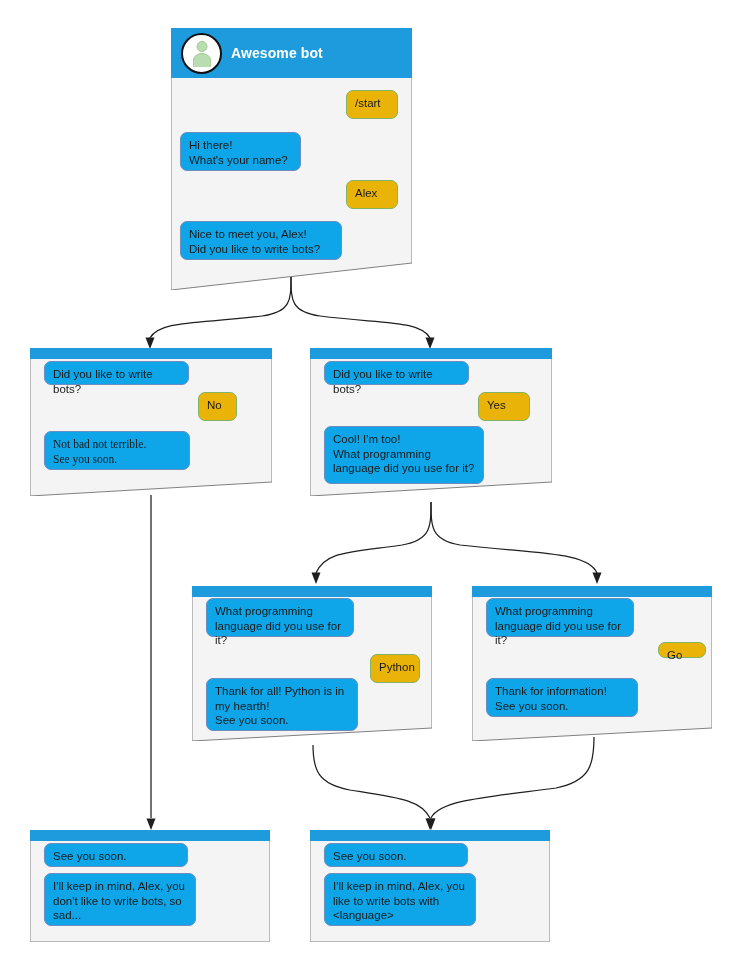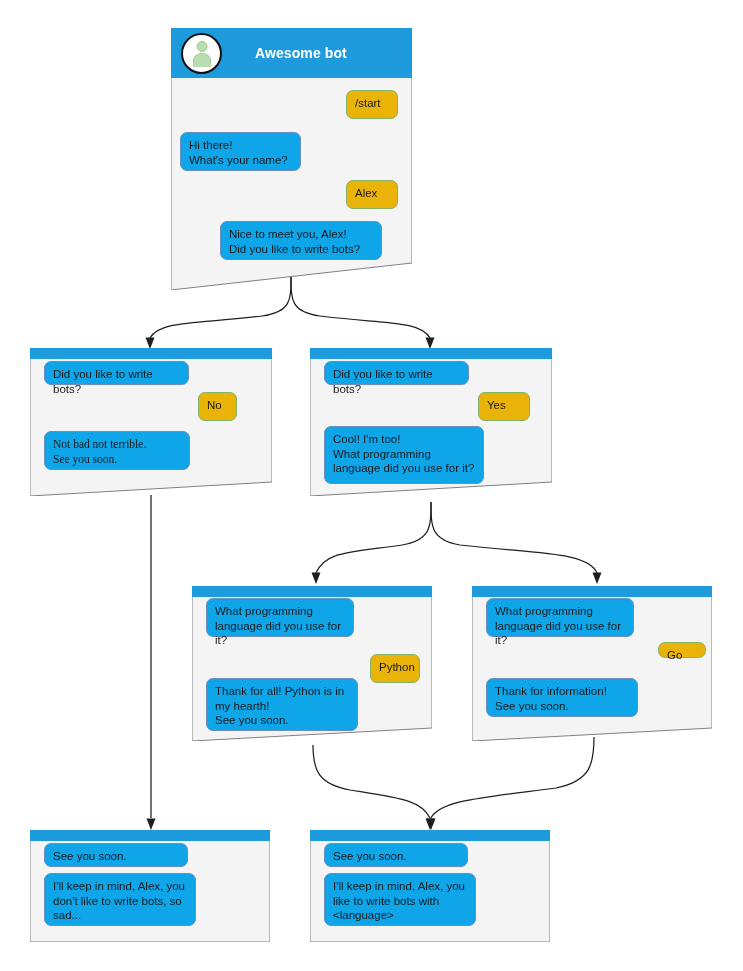--- a/index.html
+++ b/index.html
@@ -13,21 +13,21 @@
   #canvas{position:absolute;left:0;top:0;width:743px;height:971px;}
 
   
   .node{position:absolute;}
   .node-shape{position:absolute;left:0;top:0;width:100%;height:100%;}
   .node-content{position:absolute;left:0;top:0;width:100%;height:100%;}
 
   
   .titlebar{
     position:absolute;left:0;top:0;right:0;height:50px;
-    display:flex;align-items:center;gap:24px;
+    display:flex;align-items:center;
   }
   .avatar{
     width:37px;height:37px;border-radius:50%;
     background:#ffffff;border:2px solid #111111;
     margin-left:10px;margin-right:9px;
     position:relative;flex:0 0 auto;
   }
   .avatar .head{
     position:absolute;left:50%;top:6px;transform:translateX(-50%);
     width:11px;height:11px;border-radius:50%;
@@ -110,21 +110,21 @@
         <div class="avatar">
           <div class="head"></div>
             <div class="body"></div>
         </div>
         <span class="bot-title">Awesome bot</span>
       </div>
       <div class="bubble user" style="left:175px;top:62px;width:52px;height:29px;">/start</div>
       <div class="bubble bot" style="left:9px;top:104px;width:121px;height:39px;">Hi there!
 What's your name?</div>
       <div class="bubble user" style="left:175px;top:152px;width:52px;height:29px;">Alex</div>
-      <div class="bubble bot" style="left:9px;top:193px;width:162px;height:39px;margin-left:40px;">Nice to meet you, Alex!
+      <div class="bubble bot" style="left:9px;top:193px;width:162px;height:39px;">Nice to meet you, Alex!
 Did you like to write bots?</div>
     </div>
   </div>
 
   <div class="node" style="left:30px;top:348px;width:242px;height:148px;">
     <svg class="node-shape" viewBox="0 0 242 148" preserveAspectRatio="none">
       <polygon points="0,0 242,0 242,134 0,148" fill="#f4f4f4" stroke="#808080" stroke-width="1"></polygon>
       <rect x="0" y="0" width="242" height="11" fill="#1d9bdd"></rect>
     </svg>
     <div class="node-content">

